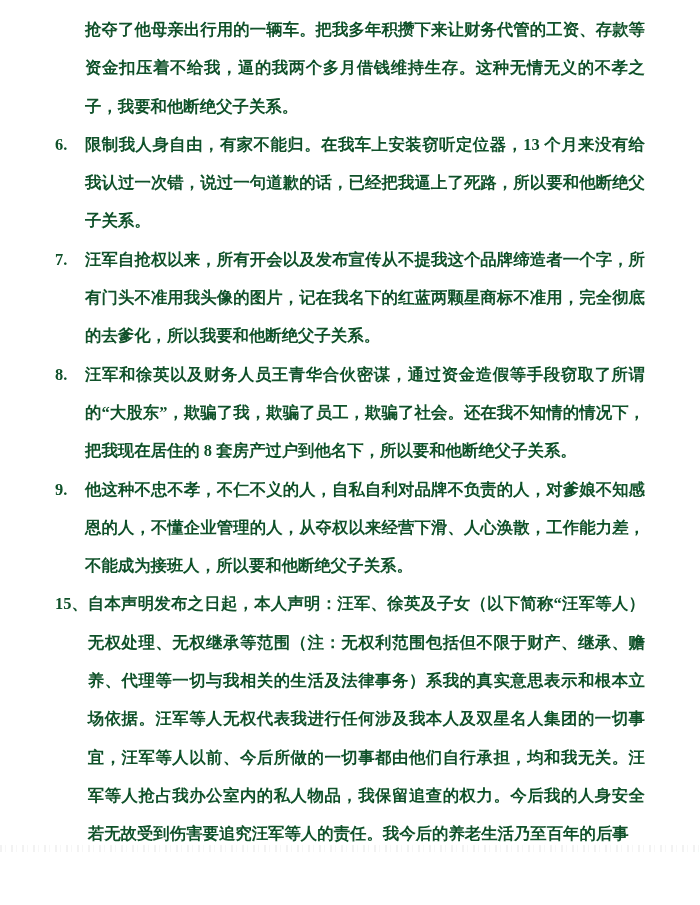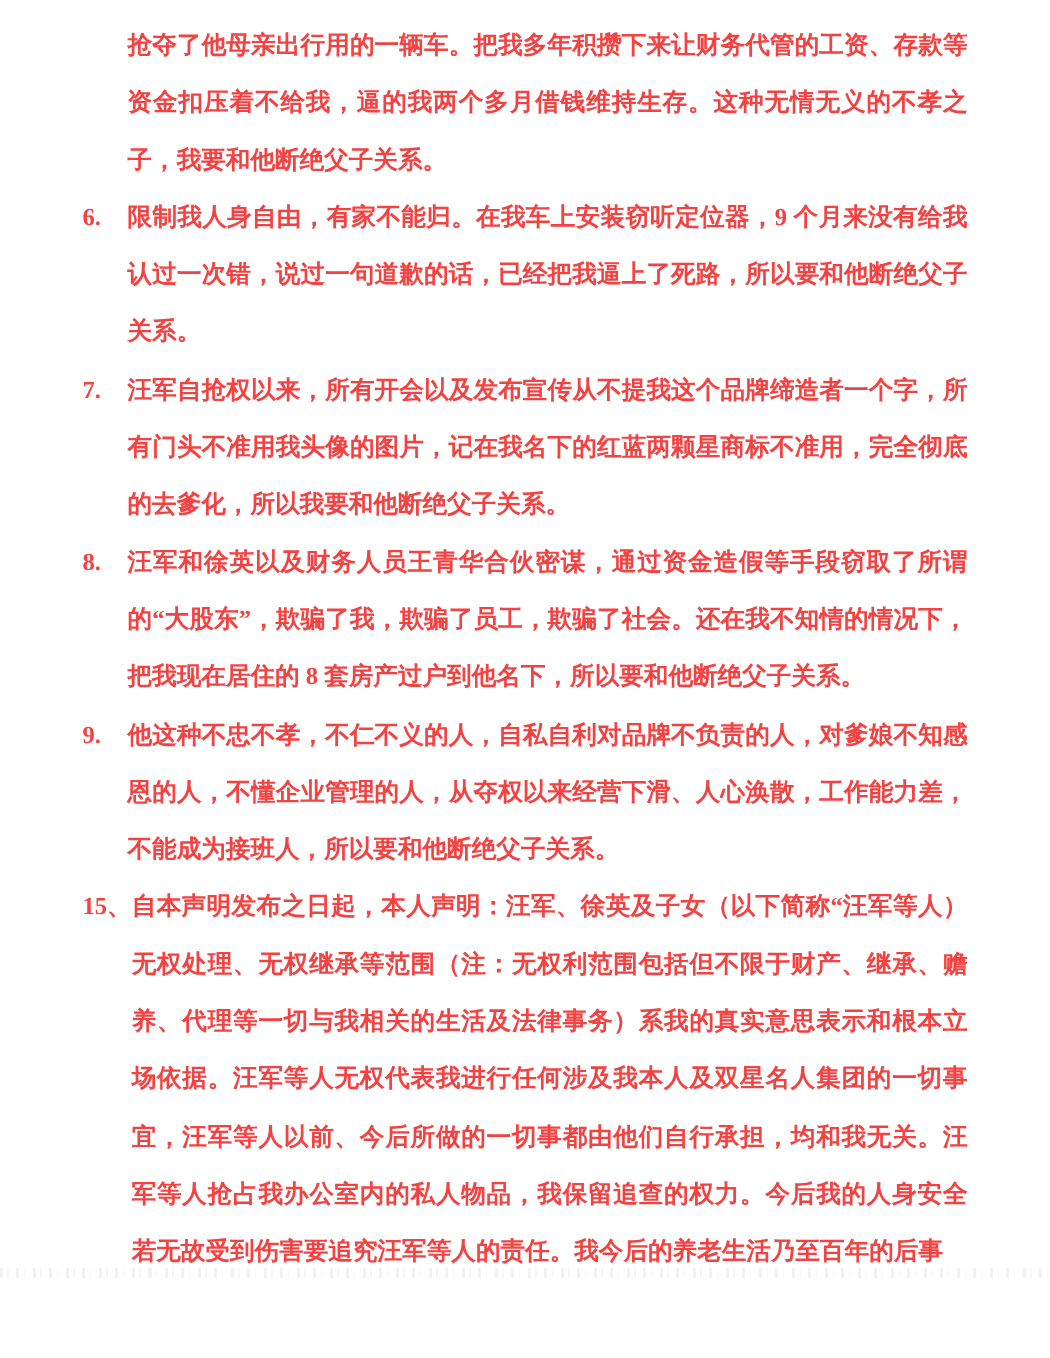--- a/index.html
+++ b/index.html
@@ -7,21 +7,21 @@
     padding: 0;
     background: #ffffff;
   }
   .page {
     position: relative;
     width: 700px;
     height: 905px;
     box-sizing: border-box;
     padding: 11px 55px 0 55px;
     background: #fcfcfc;
-    color: #ef4444;
+    color: #14532d;
     font-family: "Liberation Serif", "DejaVu Serif", serif;
     font-weight: 700;
     font-size: 16.4px;
     line-height: 38.3px;
     overflow: hidden;
     filter: blur(0.3px) contrast(1.04);
     border-radius: 18px;
   }
   .para {
     margin: 0;
@@ -62,21 +62,21 @@
 </style>
 </head>
 <body>
 
 <div class="page">
 
   <p class="para intro">抢夺了他母亲出行用的一辆车。把我多年积攒下来让财务代管的工资、存款等资金扣压着不给我，逼的我两个多月借钱维持生存。这种无情无义的不孝之子，我要和他断绝父子关系。</p>
 
   <div class="item">
     <span class="num">6.</span>
-    <p class="body para">限制我人身自由，有家不能归。在我车上安装窃听定位器，9 个月来没有给我认过一次错，说过一句道歉的话，已经把我逼上了死路，所以要和他断绝父子关系。</p>
+    <p class="body para">限制我人身自由，有家不能归。在我车上安装窃听定位器，13 个月来没有给我认过一次错，说过一句道歉的话，已经把我逼上了死路，所以要和他断绝父子关系。</p>
   </div>
 
   <div class="item">
     <span class="num">7.</span>
     <p class="body para">汪军自抢权以来，所有开会以及发布宣传从不提我这个品牌缔造者一个字，所有门头不准用我头像的图片，记在我名下的红蓝两颗星商标不准用，完全彻底的去爹化，所以我要和他断绝父子关系。</p>
   </div>
 
   <div class="item">
     <span class="num">8.</span>
     <p class="body para">汪军和徐英以及财务人员王青华合伙密谋，通过资金造假等手段窃取了所谓的“大股东”，欺骗了我，欺骗了员工，欺骗了社会。还在我不知情的情况下，把我现在居住的 8 套房产过户到他名下，所以要和他断绝父子关系。</p>

